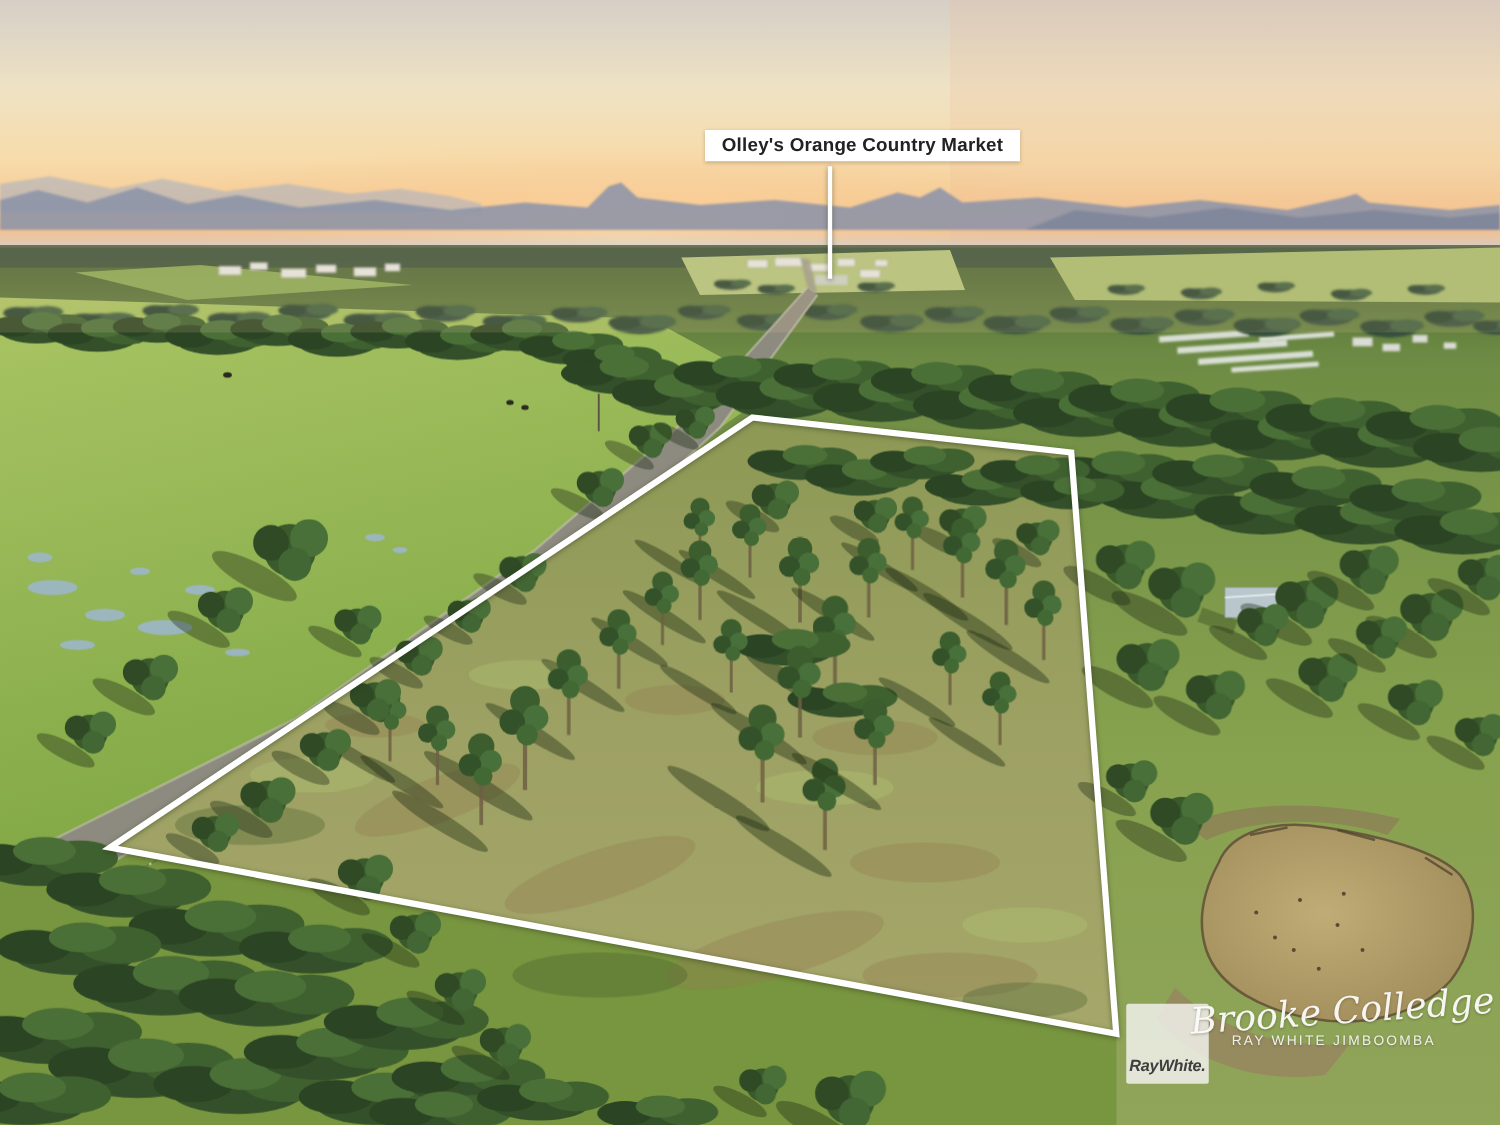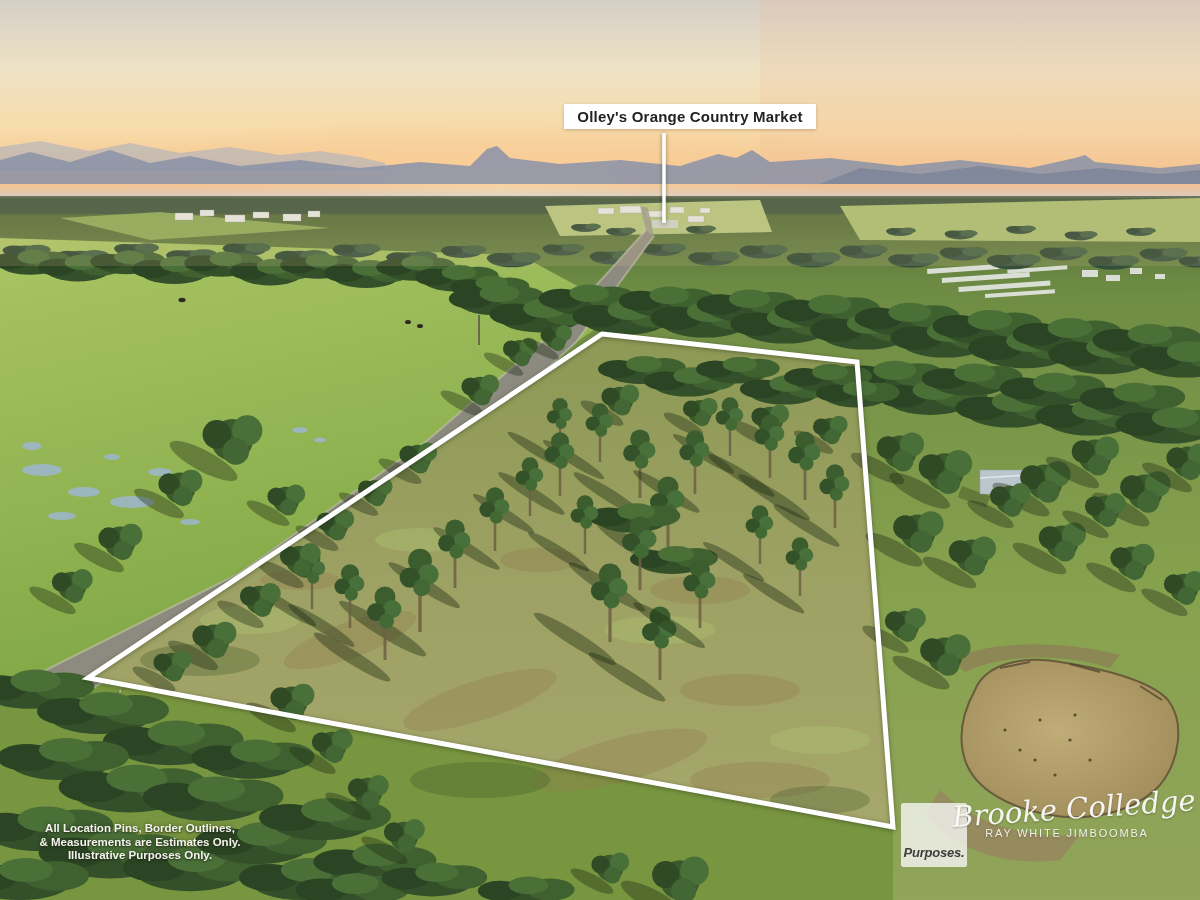--- a/index.html
+++ b/index.html
@@ -425,28 +425,23 @@
 
 <svg class="overlay-svg" viewBox="0 0 1200 900" width="1200" height="900">
   <g style="filter:drop-shadow(0 1px 2px rgba(40,50,25,.5))">
     <polygon fill="none" stroke-width="5" stroke-linejoin="miter" points="602,334 857,362 893,827 88,678" stroke="#ffffff"></polygon>
     <path fill="none" stroke-width="3.5" d="M664,133 L664,223" stroke="#ffffff"></path>
   </g>
 </svg>
 
 <div class="poi-label">Olley's Orange Country Market</div>
 
-<div class="disclaimer">
-  <div>All Location Pins, Border Outlines,</div>
-  <div>&amp; Measurements are Estimates Only.</div>
-  <div>Illustrative Purposes Only.</div>
-</div>
 
 <div class="logo-box">
-  <span class="logo-text">Purposes.</span>
+  <span class="logo-text">RayWhite.</span>
 </div>
 
 <div class="sig-block">
   <div class="sig-name">Brooke Colledge</div>
   <div class="sig-agency">RAY WHITE JIMBOOMBA</div>
 </div>
 
 </div>
 
 </body></html>

